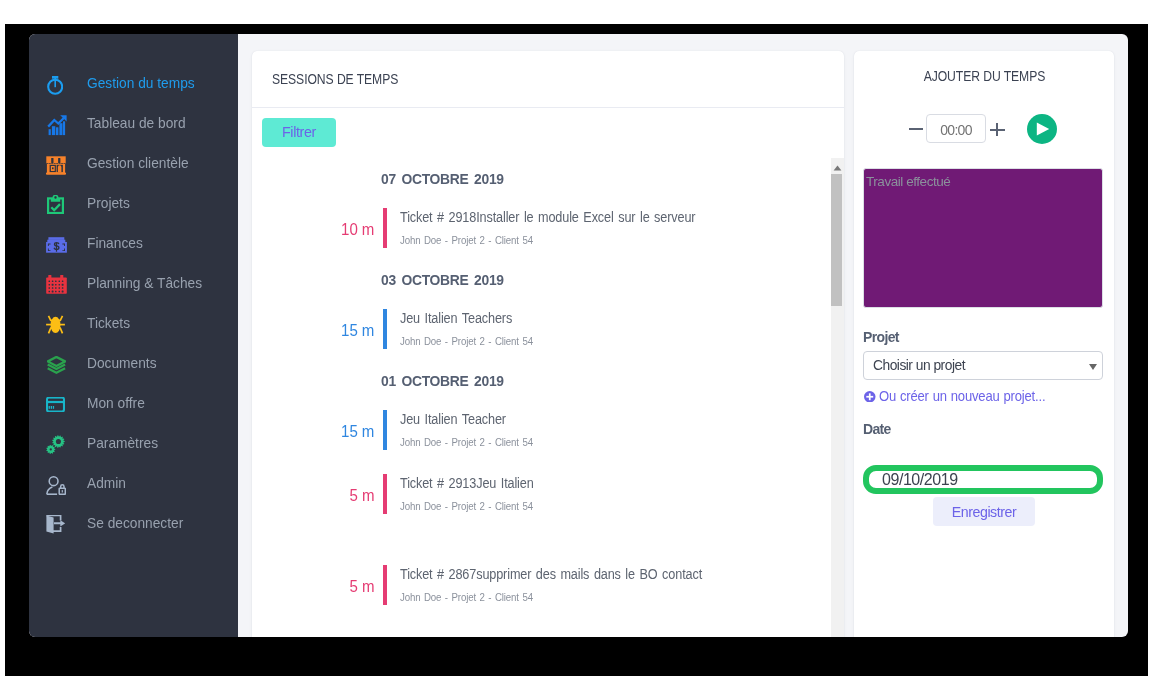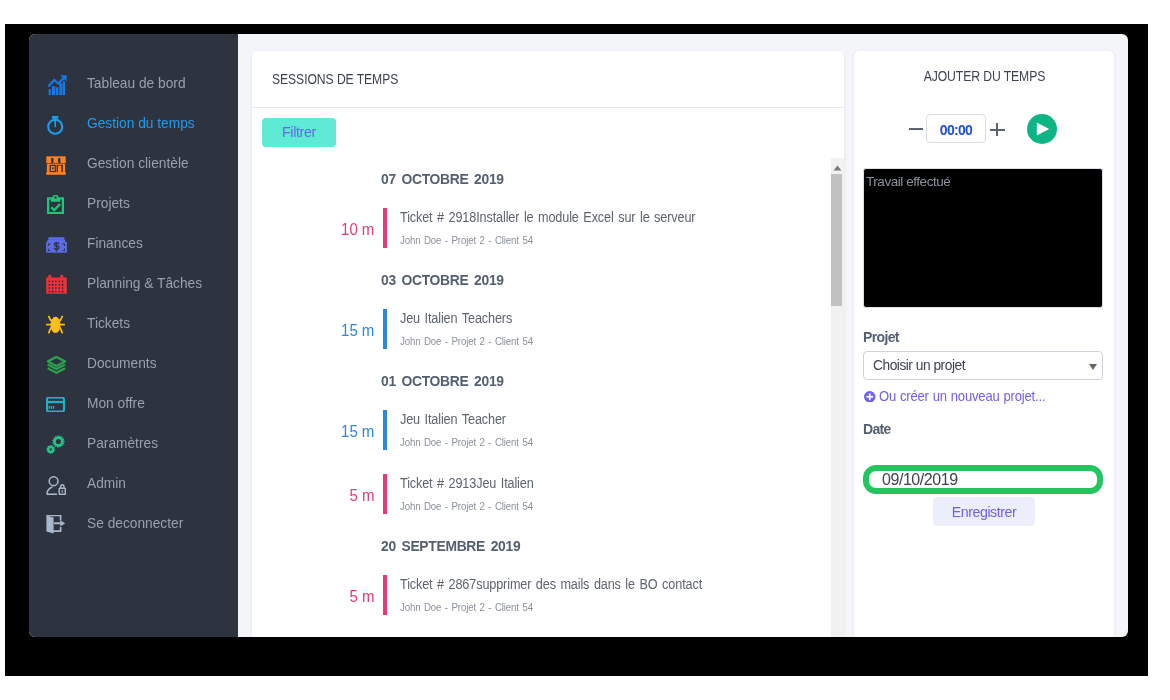--- a/index.html
+++ b/index.html
@@ -75,26 +75,26 @@
   .sb-thumb { position:absolute; left:0px; top:16px; width:11px; height:132px; background:#c1c1c1; }
 
   
   .rp-title { text-align:center; font-size:15.5px; letter-spacing:-0.1px; color:#3b4252; padding-top:17px; line-height:16px;}
   .timer-row { position:relative; height:44px; margin-top:33px; }
   .minus { position:absolute; left:55px; top:11px; width:14px; height:2px; background:#5a6273; cursor:pointer; font-size:0; }
   .plus  { position:absolute; left:136px; top:7px; width:14px; height:14px; cursor:pointer; font-size:0; }
   .plus:before { content:""; position:absolute; left:0; top:5px; width:15px; height:2px; background:#5a6273; }
   .plus:after  { content:""; position:absolute; left:6px; top:-1px; width:2px; height:13px; background:#5a6273; }
   .time-box { position:absolute; left:72px; top:-3px; width:60px; height:29px; border:1px solid #d9dce3; border-radius:4px;
-     display:flex; align-items:center; justify-content:center; font-size:14px; letter-spacing:-0.7px; color:#1d4ed8; padding-top:3px;font-weight:bold; }
+     display:flex; align-items:center; justify-content:center; font-size:14px; letter-spacing:-0.7px; color:#737373; padding-top:3px; }
   .play { position:absolute; left:173px; top:-3px; width:30px; height:30px; border-radius:50%; background:#0cb583;
      display:flex; align-items:center; justify-content:center; cursor:pointer; }
   .ta { position:absolute; left:9px; top:117px; width:240px; height:140px; border:1px solid #dcdfe5;
      border-radius:3px; font-size:13.5px; letter-spacing:-0.45px; color:#8b919c;
-     padding:5px 2px; background:#000000; line-height:16px; }
+     padding:5px 2px; background:#701a75; line-height:16px; }
   .lbl { position:absolute; left:9px; font-size:14px; font-weight:bold; letter-spacing:-0.65px;
      color:#555f72; line-height:12px; }
   #lbl-projet { top:280px; }
   #lbl-date   { top:372px; }
   .sel { position:absolute; left:9px; top:300px; width:240px; height:29px; border:1px solid #ced2da;
      border-radius:4px; display:flex; align-items:center; padding:0 9px; font-size:13.8px;
      letter-spacing:-0.5px; color:#3d4350; }
   .caret { position:absolute; right:5px; top:12px; width:0; height:0; border-left:4.5px solid transparent;
      border-right:4.5px solid transparent; border-top:6px solid #666666; }
   .newproj { position:absolute; left:10px; top:339px; display:flex; align-items:center;
@@ -109,45 +109,45 @@
      letter-spacing:-0.45px; width:102px; height:29px; font-family:inherit; cursor:pointer; }
   #rightcard { position:absolute; }
 </style>
 </head>
 <body>
 
 <div id="frame" data-name="desktop-backdrop">
 <div id="app" data-name="app-window">
 
   <nav id="sidebar" data-name="sidebar">
+        <div class="nav-item active" data-name="sidebar-item-gestion-du-temps">
+          <span class="nav-icon" data-name="stopwatch-icon">
+            <svg width="16" height="19" viewBox="0 0 16 19">
+              <rect x="5" y="0" width="6.3" height="2.7" fill="#1b9df0"></rect>
+              <circle cx="8.2" cy="10.8" r="7" fill="none" stroke="#1b9df0" stroke-width="2.1"></circle>
+              <rect x="7.4" y="2" width="1.6" height="9.2" fill="#1b9df0"></rect>
+            </svg>
+          </span>
+          <span class="nav-label" data-name="sidebar-item-label">Gestion du temps</span>
+        </div>
         <div class="nav-item" data-name="sidebar-item-tableau-de-bord">
           <span class="nav-icon" data-name="chart-increasing-icon">
             <svg width="22" height="22" viewBox="0 0 22 22">
               <g fill="#1778e8">
                 <rect x="1.6" y="15.2" width="2.2" height="5.9"></rect>
                 <rect x="4.9" y="12.2" width="3.4" height="8.9"></rect>
                 <rect x="9" y="13.3" width="2.4" height="7.8"></rect>
                 <rect x="12.4" y="9.2" width="3.1" height="11.9"></rect>
                 <rect x="16" y="7.3" width="2.1" height="13.8"></rect>
               </g>
               <path d="M1.2 12.6 L7.3 6 L11.3 9.5 L17.6 3.3" stroke="#1778e8" stroke-width="2.3" fill="none" stroke-linejoin="miter"></path>
               <path d="M13.2 1.2 L19.6 1.2 L19.6 7.6 Z" fill="#1778e8"></path>
             </svg>
           </span>
           <span class="nav-label" data-name="sidebar-item-label">Tableau de bord</span>
-        </div>
-        <div class="nav-item active" data-name="sidebar-item-gestion-du-temps">
-          <span class="nav-icon" data-name="stopwatch-icon">
-            <svg width="16" height="19" viewBox="0 0 16 19">
-              <rect x="5" y="0" width="6.3" height="2.7" fill="#1b9df0"></rect>
-              <circle cx="8.2" cy="10.8" r="7" fill="none" stroke="#1b9df0" stroke-width="2.1"></circle>
-              <rect x="7.4" y="2" width="1.6" height="9.2" fill="#1b9df0"></rect>
-            </svg>
-          </span>
-          <span class="nav-label" data-name="sidebar-item-label">Gestion du temps</span>
         </div>
         <div class="nav-item" data-name="sidebar-item-gestion-client-le">
           <span class="nav-icon" data-name="store-icon">
             <svg width="20" height="19" viewBox="0 0 20 19">
               <rect x="0.3" y="0.3" width="19.4" height="8.2" fill="#f7822a"></rect>
               <circle cx="1.30" cy="8.35" r="1.3" fill="#2e3340"></circle>
               <circle cx="3.77" cy="8.35" r="1.3" fill="#2e3340"></circle>
               <circle cx="6.24" cy="8.35" r="1.3" fill="#2e3340"></circle>
               <circle cx="8.71" cy="8.35" r="1.3" fill="#2e3340"></circle>
               <circle cx="11.18" cy="8.35" r="1.3" fill="#2e3340"></circle>
@@ -358,21 +358,20 @@
                 <div class="sess" data-name="session-row">
                   <div class="sess-dur pink" data-name="session-duration-cell"><span data-name="session-duration">5 m</span></div>
                   <div class="sess-bar bar-pink" data-name="session-color-bar"></div>
                   <div class="sess-body" data-name="session-body">
                     <div class="sess-title" data-name="session-title-row"><span data-name="session-title">Ticket # 2913Jeu Italien</span></div>
                     <div class="sess-sub" data-name="session-meta-row"><span data-name="session-meta">John Doe - Projet 2 - Client 54</span></div>
                   </div>
                 </div>
               </div>
               <div class="sess-group" data-name="session-day-group">
-                <div class="day-head" data-name="session-date-header-row"><span data-name="session-date-header">20 SEPTEMBRE 2019</span></div>
                 <div class="sess" data-name="session-row">
                   <div class="sess-dur pink" data-name="session-duration-cell"><span data-name="session-duration">5 m</span></div>
                   <div class="sess-bar bar-pink" data-name="session-color-bar"></div>
                   <div class="sess-body" data-name="session-body">
                     <div class="sess-title" data-name="session-title-row"><span data-name="session-title">Ticket # 2867supprimer des mails dans le BO contact</span></div>
                     <div class="sess-sub" data-name="session-meta-row"><span data-name="session-meta">John Doe - Projet 2 - Client 54</span></div>
                   </div>
                 </div>
               </div>
             </div>

